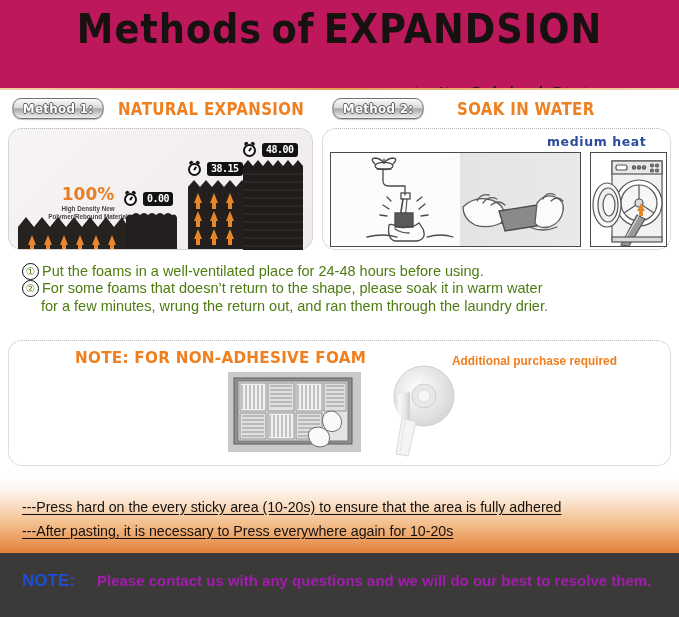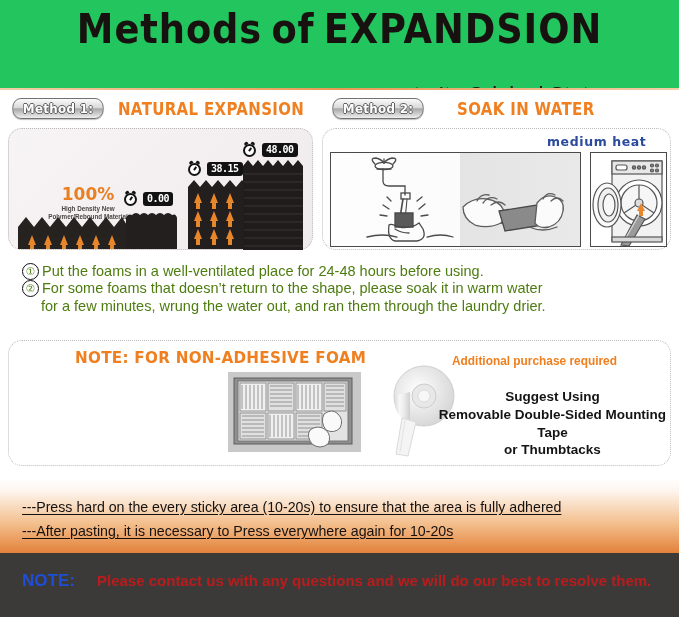--- a/index.html
+++ b/index.html
@@ -9,21 +9,21 @@
     font-family:"Liberation Sans", sans-serif;
     overflow:hidden;
     position:relative;
     color:#1a1a1a;
   }
   .page{position:relative;width:679px;height:617px;}
 
   
   .header{
     position:absolute;left:0;top:0;width:679px;height:88px;
-    background:#22c55e;
+    background:#be185d;
     overflow:hidden;
   }
   .title-main{
     position:absolute;left:0;top:6px;width:679px;
     text-align:center;
     font-size:40px;font-weight:bold;
     letter-spacing:1px;
     color:#17120f;
     font-family:"DejaVu Sans", sans-serif;
     transform:scaleX(0.92);
@@ -180,21 +180,21 @@
     position:absolute;left:0;top:553px;width:679px;height:64px;
     background:#3c3a38;
   }
   .bottom-note-label{
     position:absolute;left:22px;top:571px;
     font-size:17px;font-weight:bold;color:#1d4ed8;
     font-family:"Liberation Sans", sans-serif;
   }
   .bottom-note-text{
     position:absolute;left:97px;top:572px;
-    font-size:15px;font-weight:bold;color:#b91c1c;
+    font-size:15px;font-weight:bold;color:#a21caf;
     white-space:nowrap;
   }
 
   svg{display:block;}
 </style>
 </head>
 <body>
 
 <div class="page">
 
@@ -377,21 +377,21 @@
       </g>
       <path d="M46 58 L50 50 L54 58 L52 58 L52 63 L48 63 L48 58 Z" fill="#e8862c"></path>
     </svg>
   </div>
 
   <div class="instr" style="top:263px;">
     <span class="num">①</span><span>Put the foams in a well-ventilated place for 24-48 hours before using.</span>
   </div>
   <div class="instr" style="top:280px;">
     <span class="num">②</span><span>For some foams that doesn’t return to the shape, please soak it in warm water</span>
-    <span class="l2">for a few minutes,  wrung the water out, and ran them through the laundry drier.</span>
+    <span class="l2">for a few minutes,  wrung the return out, and ran them through the laundry drier.</span>
   </div>
 
   <div class="note-panel"></div>
   <div class="note-head">NOTE:  FOR NON-ADHESIVE FOAM</div>
   <div class="addl">Additional purchase required</div>
 
 
   <div class="art-box" style="left:228px;top:372px;width:133px;height:80px;background:#c9c9c9;">
     <svg width="133" height="80" viewBox="0 0 133 80">
       <rect x="6" y="6" width="118" height="66" fill="#8f8f8f" stroke="#5e5e5e"></rect>
@@ -450,25 +450,20 @@
       </defs>
       <ellipse cx="52" cy="38" rx="30" ry="30" fill="url(#tg2)" stroke="#cfcfcf"></ellipse>
       <ellipse cx="52" cy="38" rx="12" ry="12" fill="#e8e8e8" stroke="#cccccc"></ellipse>
       <ellipse cx="52" cy="38" rx="6" ry="6" fill="#f7f7f7" stroke="#dcdcdc"></ellipse>
       <path d="M22 38 Q22 60 38 66 L38 34 Z" fill="url(#tg)" opacity="0.85"></path>
       <path d="M30 60 L24 96 L36 98 L44 64 Z" fill="#f4f4f4" stroke="#dadada"></path>
       <path d="M33 62 L28 94" stroke="#e2e2e2"></path>
     </svg>
   </div>
 
-  <div class="suggest">
-    <span>Suggest Using</span><br>
-    <span>Removable Double-Sided Mounting Tape</span><br>
-    <span>or Thumbtacks</span>
-  </div>
 
   <div class="press-band"></div>
   <div class="press-line" style="top:499px;">---Press hard on the every sticky area (10-20s)  to ensure that the area is fully adhered</div>
   <div class="press-line" style="top:523px;">---After pasting, it is necessary to Press everywhere again  for 10-20s</div>
 
   <div class="bottom-bar"></div>
   <div class="bottom-note-label">NOTE:</div>
   <div class="bottom-note-text">Please contact us with any questions and we will do our best to resolve them.</div>
 
 </div>

